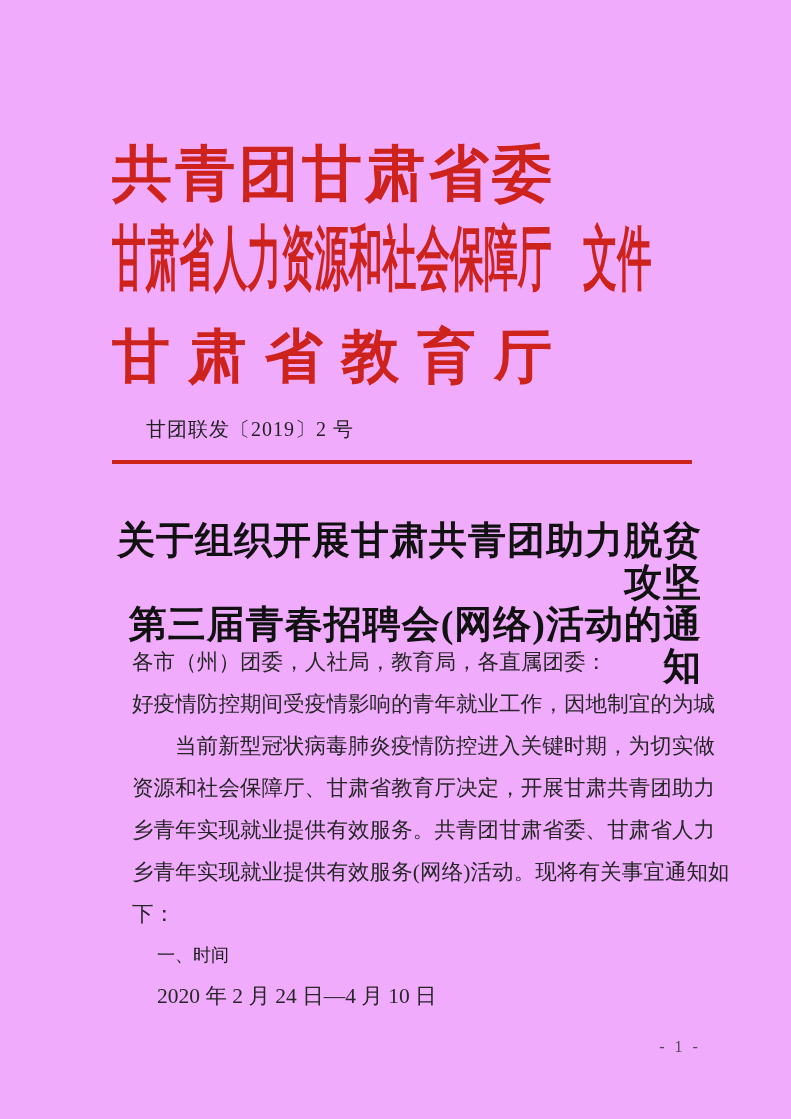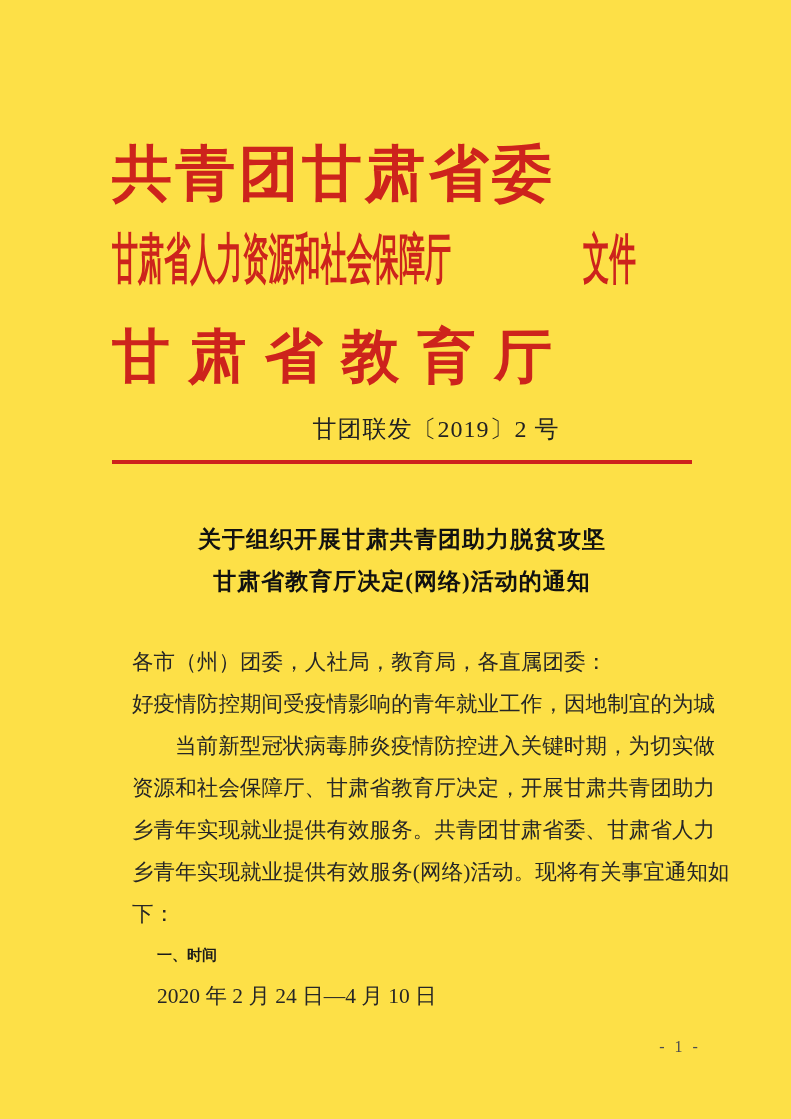--- a/index.html
+++ b/index.html
@@ -1,21 +1,21 @@
 <!DOCTYPE html>
 <html><head>
 <meta charset="utf-8">
 <style>
   html, body { margin: 0; padding: 0; background: #e8e8e8; }
   .page {
     position: relative;
     width: 791px;
     height: 1119px;
     margin: 0 auto;
-    background: #fde047;
+    background: #f0abfc;
     overflow: hidden;
     font-family: "Liberation Serif", "DejaVu Serif", serif;
     color: #1e1e1e;
   }
 
   
   .header {
     position: absolute;
     left: 112px;
     top: 142px;
@@ -29,21 +29,21 @@
     line-height: 64px;
     text-align: justify;
     text-align-last: justify;
     white-space: nowrap;
   }
   .org-line-2 {
     position: relative;
     margin-top: 16px;
     height: 74px;
     line-height: 74px;
-    font-size: 54px;
+    font-size: 70px;
     white-space: nowrap;
   }
   .org2-text {
     display: inline-block;
     transform: scaleX(0.483);
     transform-origin: 0 50%;
     white-space: nowrap;
   }
   .doc-label {
     position: absolute;
@@ -63,45 +63,45 @@
     text-align-last: justify;
     white-space: nowrap;
   }
 
   
   .doc-number {
     position: absolute;
     left: 112px;
     top: 414px;
     width: 580px;
-    text-align: center;
+    text-align: left;
     transform: translateX(34px);
-    font-size: 24px;
+    font-size: 20px;
     line-height: 30px;
     letter-spacing: 1px;
     color: #222;
   }
   .red-line {
     position: absolute;
     left: 112px;
     top: 460px;
     width: 580px;
     height: 4px;
     background: #cd231c;
   }
 
   
   .title {
     position: absolute;
     left: 102px;
     top: 519px;
     width: 600px;
-    text-align: center;
+    text-align: right;
     font-weight: bold;
-    font-size: 23px;
+    font-size: 38px;
     line-height: 42px;
     letter-spacing: 1px;
     color: #111;
   }
 
   
   .body-block {
     position: absolute;
     left: 112px;
     top: 641px;
@@ -113,22 +113,22 @@
     line-height: 42px;
     white-space: nowrap;
     letter-spacing: 0.1px;
     margin-left: 20px;
   }
   .body-line.indent { text-indent: 43px; }
   .section-heading {
     line-height: 40px;
     text-indent: 45px;
     font-family: "Liberation Sans", "DejaVu Sans", sans-serif;
-    font-weight: bold;
-    font-size: 15px;
+    font-weight: normal;
+    font-size: 18px;
     color: #1a1a1a;
   }
   .date-line {
     line-height: 42px;
     text-indent: 45px;
   }
 
   
   .page-number {
     position: absolute;
@@ -155,21 +155,21 @@
     </div>
     <div class="org-line-3">甘肃省教育厅</div>
   </div>
 
   <div class="doc-number">甘团联发〔2019〕2 号</div>
 
   <div class="red-line"></div>
 
   <div class="title">
     <div>关于组织开展甘肃共青团助力脱贫攻坚</div>
-    <div>甘肃省教育厅决定(网络)活动的通知</div>
+    <div>第三届青春招聘会(网络)活动的通知</div>
   </div>
 
   <div class="body-block">
     <div class="body-line">各市（州）团委，人社局，教育局，各直属团委：</div>
     <div class="body-line">好疫情防控期间受疫情影响的青年就业工作，因地制宜的为城</div>
     <div class="body-line indent">当前新型冠状病毒肺炎疫情防控进入关键时期，为切实做</div>
     <div class="body-line">资源和社会保障厅、甘肃省教育厅决定，开展甘肃共青团助力</div>
     <div class="body-line">乡青年实现就业提供有效服务。共青团甘肃省委、甘肃省人力</div>
     <div class="body-line">乡青年实现就业提供有效服务(网络)活动。现将有关事宜通知如</div>
     <div class="body-line">下：</div>

